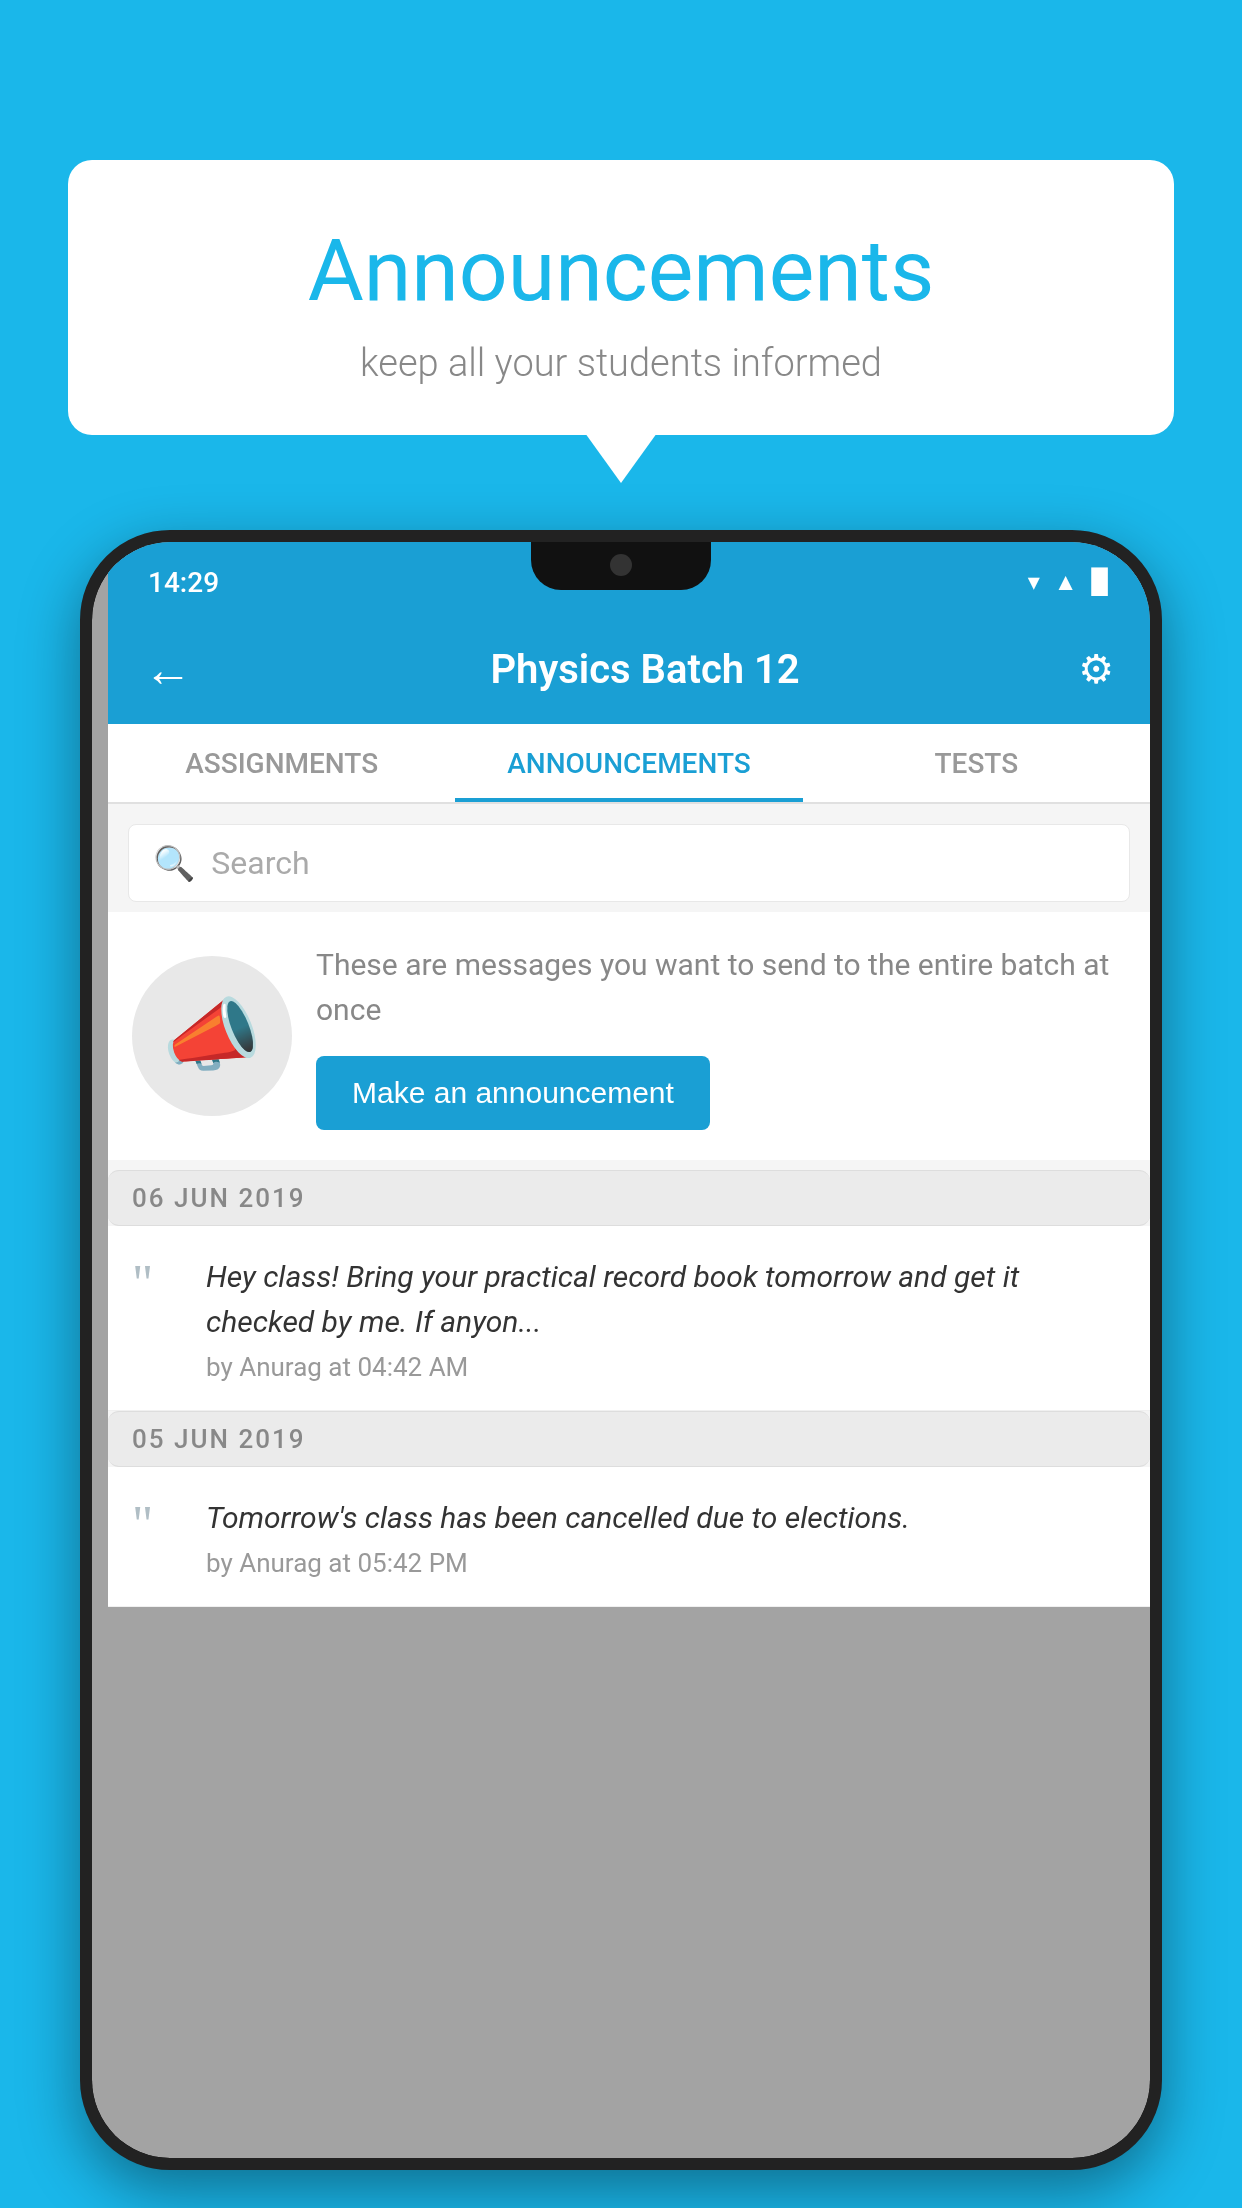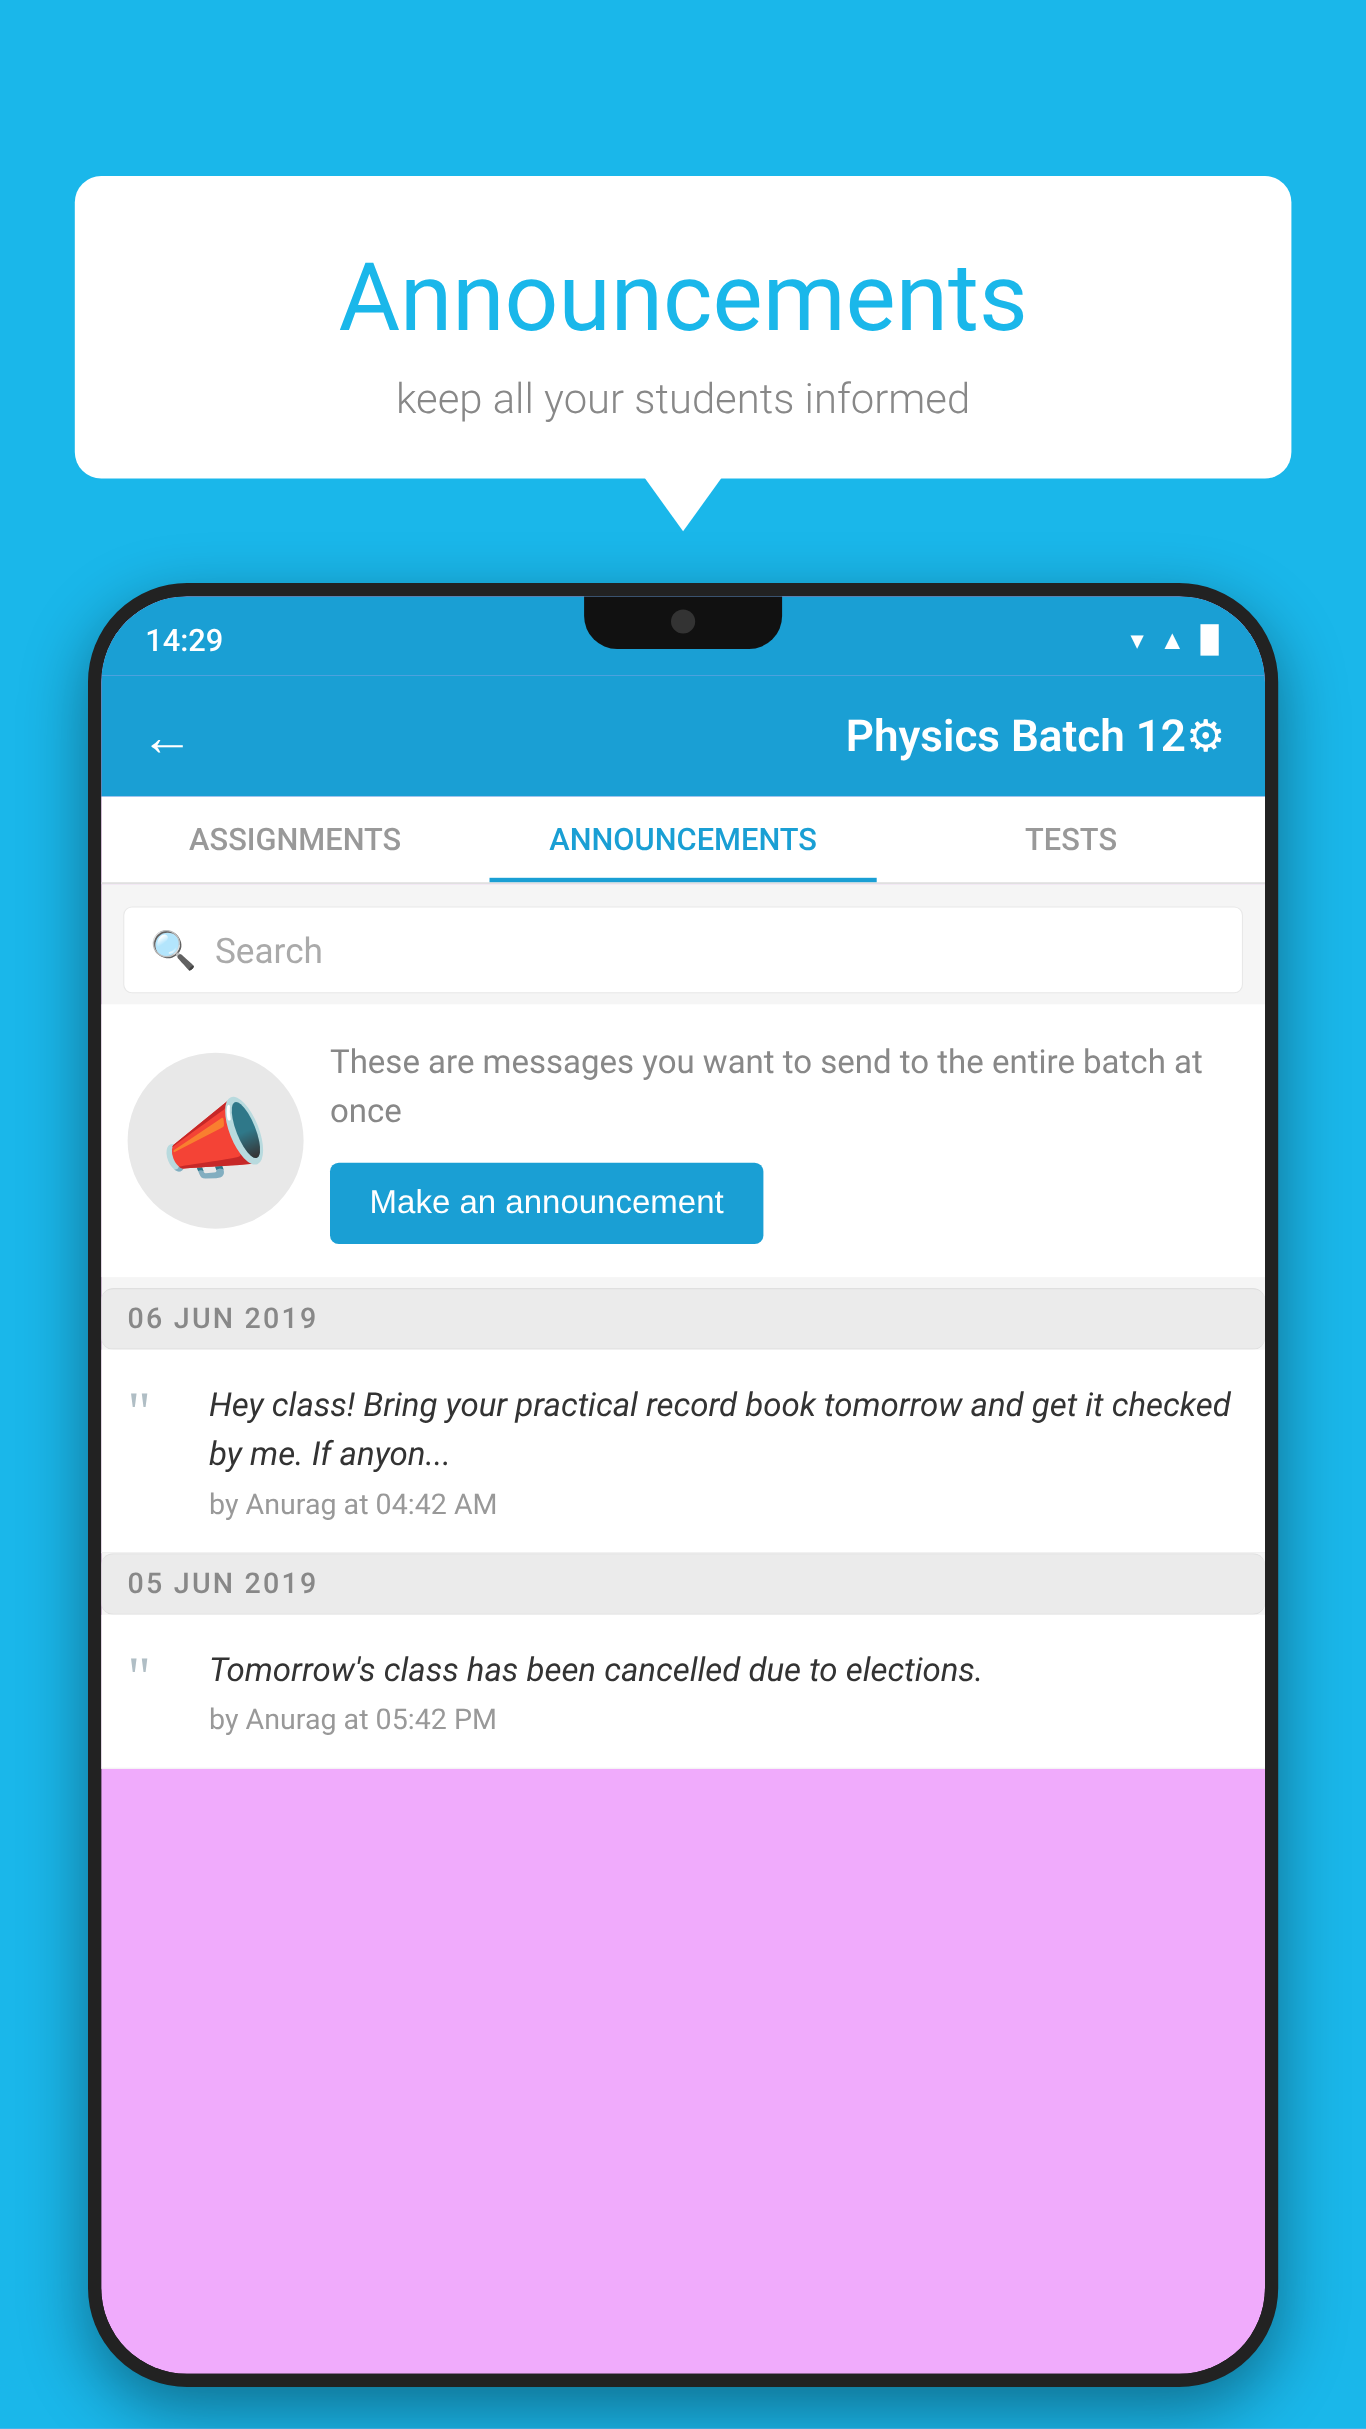--- a/index.html
+++ b/index.html
@@ -137,23 +137,24 @@
       border-radius: 0 4px 4px 0;
     }
 
     
     .phone-screen {
       position: absolute;
       top: 0;
       left: 0;
       right: 0;
       bottom: 0;
-      background: #f0abfc;
+      background: #a3a3a3;
       border-radius: 78px;
       overflow: hidden;
+      padding-left: 16px;
     }
 
     
     .status-bar {
       background: #1a9fd4;
       height: 72px;
       display: flex;
       align-items: center;
       justify-content: space-between;
       padding: 0 40px;
@@ -189,21 +190,21 @@
 
     .app-bar-back {
       color: white;
       font-size: 48px;
       cursor: pointer;
       margin-right: 20px;
     }
 
     .app-bar-title-group {
       flex: 1;
-      text-align: right;
+      text-align: center;
     }
 
     .app-bar-title {
       color: white;
       font-size: 40px;
       font-weight: 600;
     }
 
     .app-bar-subtitle {
       color: rgba(255,255,255,0.9);

